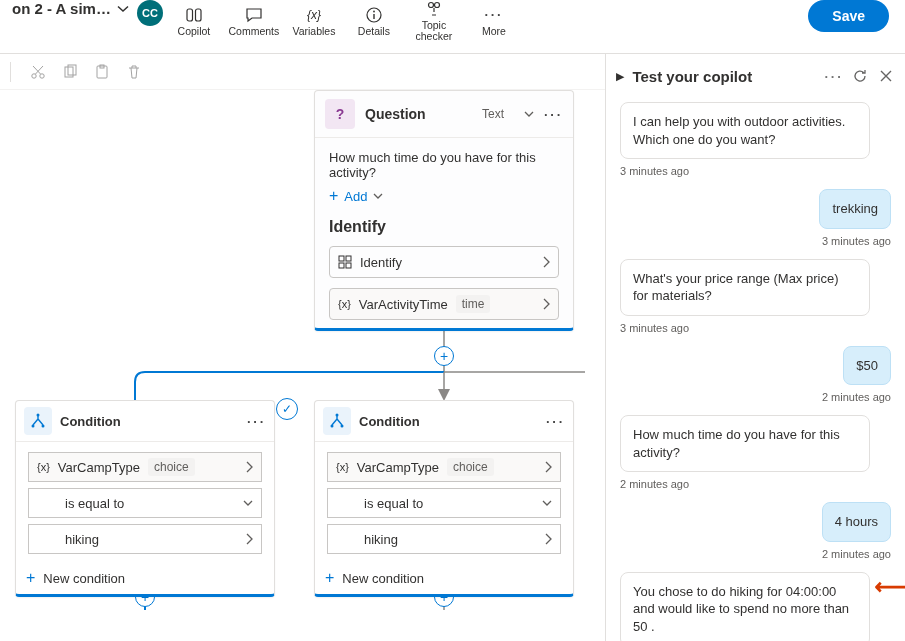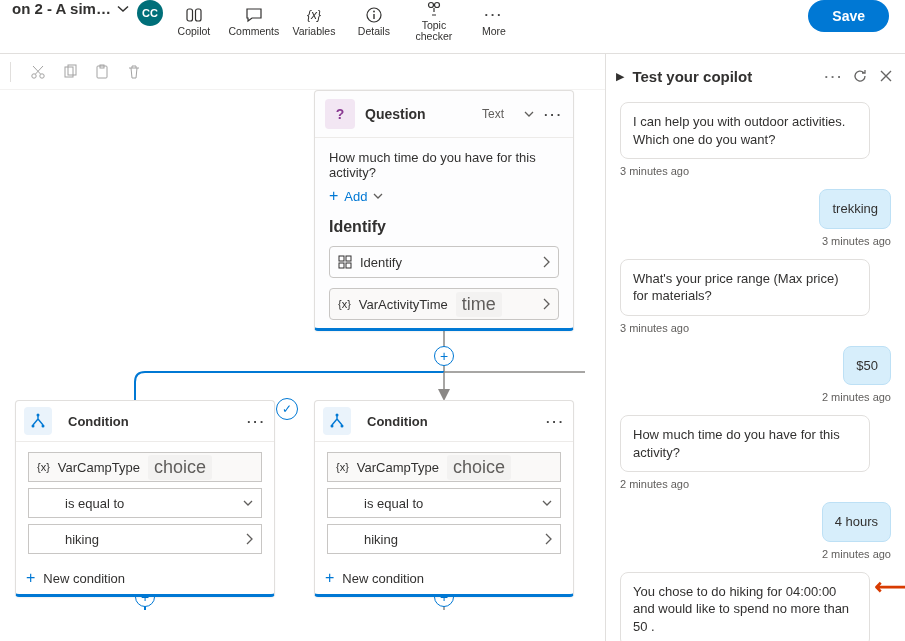--- a/index.html
+++ b/index.html
@@ -46,26 +46,26 @@
   .qcard { position:absolute; left:314px; top:0px; width:260px; background:#fdfdfe; border:1px solid #e1dfdd; border-radius:4px; box-shadow:0 1px 2px rgba(0,0,0,.06); border-bottom:3px solid #0078d4; }
   .qcard-head { display:flex; align-items:center; padding:8px 10px; gap:10px; border-bottom:1px solid #edebe9; }
   .qcard-head .sq { width:30px; height:30px; border-radius:4px; background:#f2e6f3; display:flex; align-items:center; justify-content:center; color:#8a3a92; font-weight:700; font-size:14px;}
   .qcard-head .qt { font-weight:600; flex:1; font-size:14px; }
   .htype { font-size:12px; color:#605e5c; display:flex; align-items:center; gap:20px; }
   .qcard-body { padding:12px 14px 8px; display:flex; flex-direction:column; gap:10px; font-size:13px;}
   .add-link { color:#0078d4; display:flex; align-items:center; gap:6px; cursor:pointer; font-size:13px; margin-top:-2px;}
   .fld-label { font-weight:600; font-size:16px; margin-top:4px; }
   .picker { border:1px solid #c8c6c4; border-radius:4px; height:32px; display:flex; align-items:center; padding:0 8px; gap:8px; cursor:pointer; }
   .picker .grow { flex:1; }
-  .chip { background:#f3f2f1; border-radius:3px; padding:2px 6px; font-size:18px; color:#605e5c; }
+  .chip { background:#f3f2f1; border-radius:3px; padding:2px 6px; font-size:12px; color:#605e5c; }
 
   .condcard { position:absolute; width:260px; background:#fff; border:1px solid #e1dfdd; border-radius:4px; box-shadow:0 1px 2px rgba(0,0,0,.06); border-bottom:3px solid #0078d4; }
   .condcard.c1 { left:15px; top:310px; }
   .condcard.c2 { left:314px; top:310px; }
-  .condhead { display:flex; align-items:center; padding:6px 8px; gap:16px; border-bottom:1px solid #edebe9;justify-content:center; }
+  .condhead { display:flex; align-items:center; padding:6px 8px; gap:8px; border-bottom:1px solid #edebe9;justify-content:center; }
   .condhead .cic { width:28px; height:28px; border-radius:4px; background:#eaf3fb; display:flex; align-items:center; justify-content:center; }
   .condhead .ct { font-weight:600; flex:1; }
   .dots { letter-spacing:2px; font-weight:700; cursor:pointer; color:#444;}
   .check-badge { position:absolute; width:22px; height:22px; border:1.5px solid #0078d4; border-radius:50%; color:#0078d4; display:flex; align-items:center; justify-content:center; font-size:12px; background:#fff; left:276px; top:308px; }
 
   .condbody { padding:10px 12px 8px; display:flex; flex-direction:column; gap:6px; }
   .cfld { border:1px solid #c8c6c4; height:30px; display:flex; align-items:center; padding:0 8px; gap:8px; cursor:pointer; font-size:13px; }
   .cfld .gx { flex:1;margin-left:28px; }
   .newcond { display:flex; align-items:center; gap:8px; padding:8px 10px; color:#323130; cursor:pointer; font-size:13px;}
   .plus { color:#0078d4; font-size:16px; line-height:16px; }

